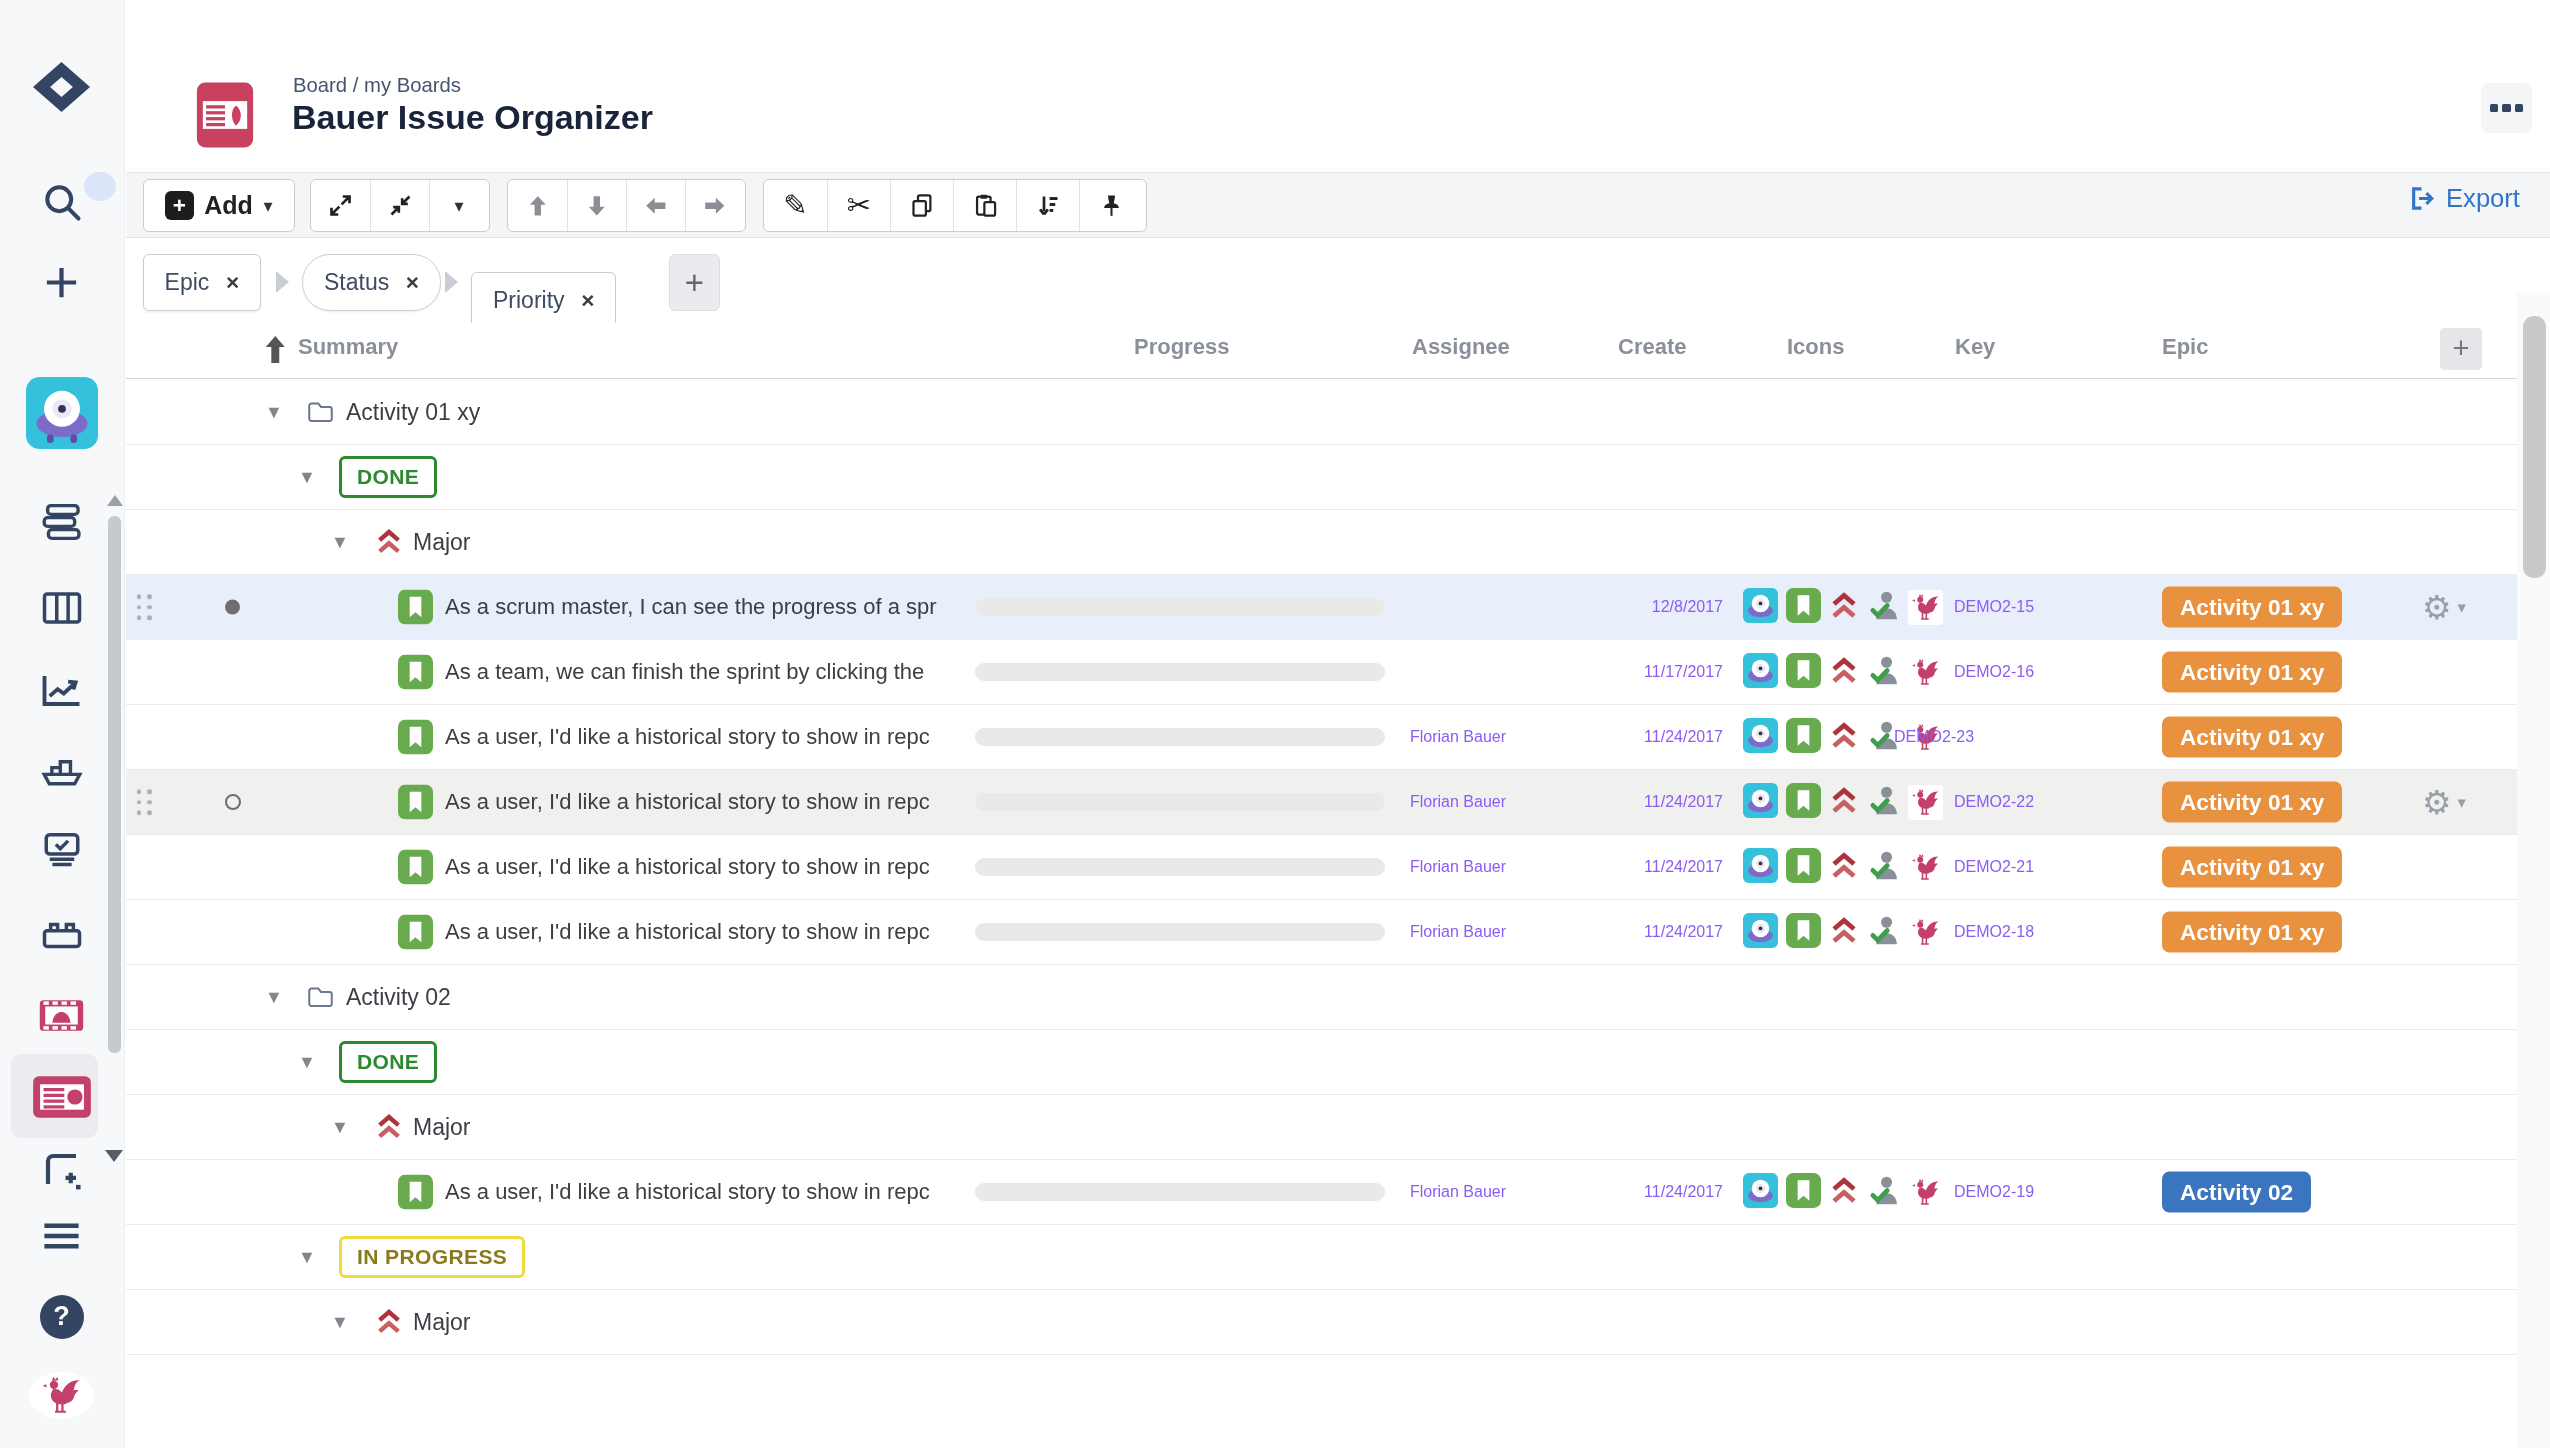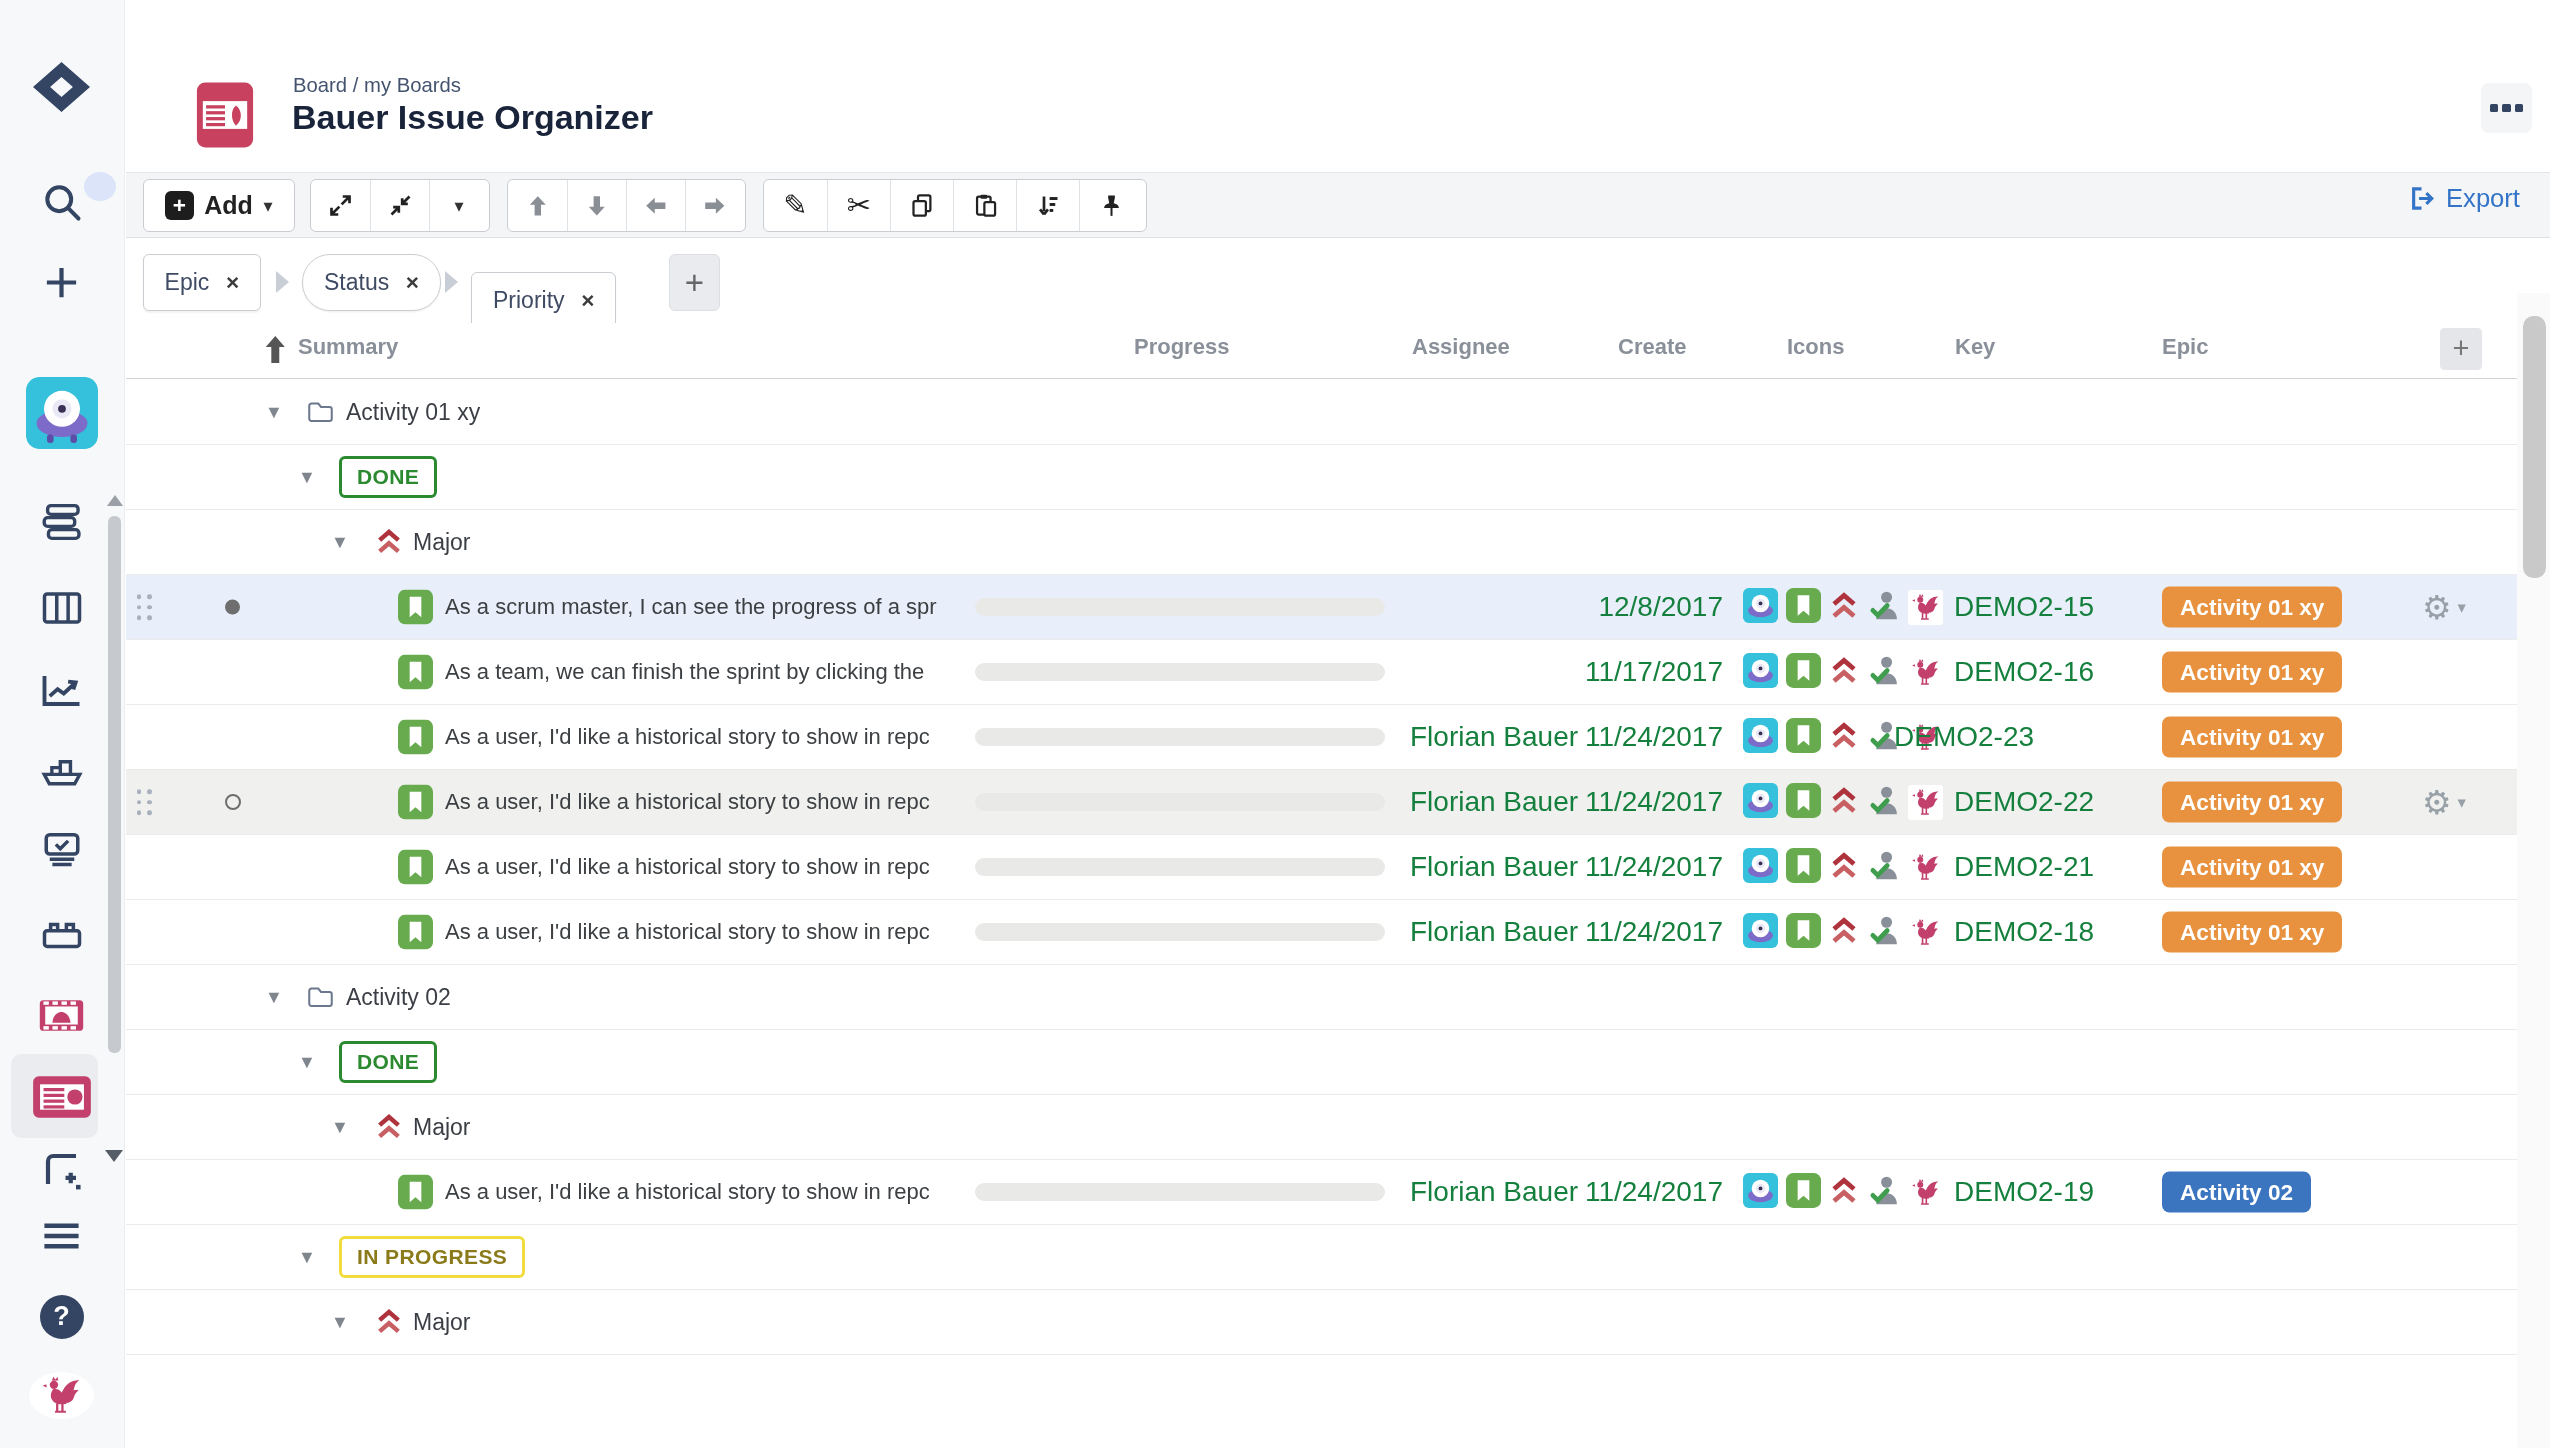--- a/index.html
+++ b/index.html
@@ -63,21 +63,21 @@
   .pfill{height:100%;border-radius:9px;}
   .drag{display:grid;grid-template-columns:4.5px 4.5px;gap:6px;}
   .drag i{width:4.5px;height:4.5px;border-radius:50%;background:#a8b0bd;}
   .marker.filled{width:15px;height:15px;border-radius:50%;background:#6e6e6e;}
   .marker.hollow{width:12px;height:12px;border-radius:50%;border:2.3px solid #6e6e6e;background:transparent;}
   .icstrip{display:flex;align-items:center;gap:7.5px;}
   .rtile{width:35px;height:35px;background:#fff;border-radius:3px;display:flex;align-items:center;justify-content:center;}
   .gearwrap{display:flex;align-items:center;gap:6px;color:#98a0a8;}
   .gearwrap .g{font-size:33px;line-height:1;}
   .gearwrap .c{font-size:16.6px;}
-  .celltxt{font-size:28px;color:#15803d;white-space:nowrap;}
+  .celltxt{font-size:16px;color:#8b5cf6;white-space:nowrap;}
   
   .vscroll{position:absolute;right:0;top:293px;width:33px;height:1156px;background:#fafafa;}
   .vthumb{position:absolute;right:4.5px;top:22.6px;width:23px;height:262px;background:#c9c9c9;border-radius:10.5px;}
 </style>
 </head>
 <body>
 
 <div class="sidebar">
   <div class="side-ic" style="top:60px;height:53px;">
     <svg width="57" height="50" viewBox="0 0 24 21">

